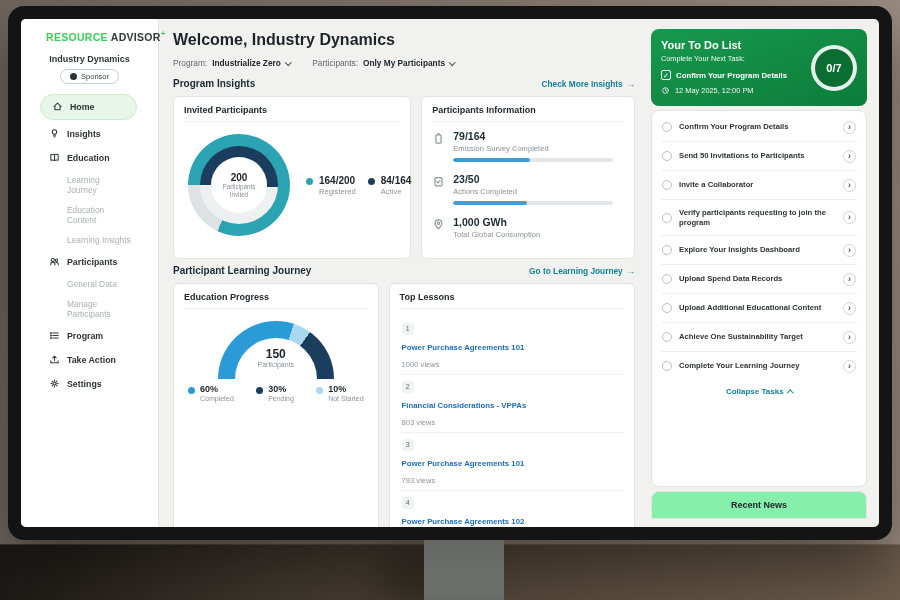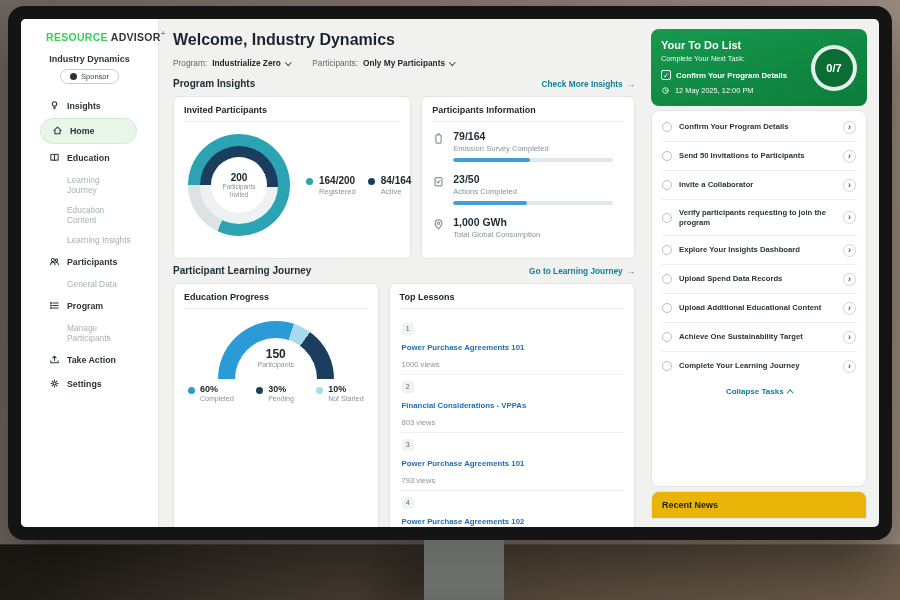--- a/index.html
+++ b/index.html
@@ -110,22 +110,22 @@
                 display:flex; flex-direction:column; }
   .task { display:flex; align-items:center; gap:7px; padding:7.5px 1px; border-bottom:1px solid #eef0ee;
           font-size:7.7px; color:#2d3436; font-weight:bold; cursor:pointer; }
   .cb { width:10px; height:10px; border:1px solid #b9c0c4; border-radius:50%; flex:none; }
   .task-label { flex:1; min-width:0; line-height:1.3; }
   .task-chev { width:13px; height:13px; border:1px solid #cfd5d8; border-radius:50%; flex:none; color:#555;
                font-size:9px; line-height:11px; text-align:center; }
   .collapse { text-align:center; font-size:8px; font-weight:bold; color:#0f7f95; padding:7px 0 6px; cursor:pointer; }
   .chev-up { display:inline-block; width:4.5px; height:4.5px; border-right:1.3px solid #0f7f95; border-bottom:1.3px solid #0f7f95;
              transform:rotate(-135deg); margin-left:4px; margin-bottom:-1px; }
-  .news { background:#eab308; border:1px solid #e2e5e2; border-radius:8px 8px 2px 2px; padding:8px 10px;
-          font-size:9px; font-weight:bold; color:#20282d; flex:none; }
+  .news { background:#86efac; border:1px solid #e2e5e2; border-radius:8px 8px 2px 2px; padding:8px 10px;
+          font-size:9px; font-weight:bold; color:#20282d; flex:none;text-align:center; }
 </style>
 </head>
 <body>
 
 <div class="scene">
   <div class="desk"></div>
   <div class="stand"></div>
 
   <div class="monitor">
     <div class="screen">
@@ -135,36 +135,36 @@
           <span class="res">RESOURCE</span>
           <span class="adv">ADVISOR</span><span class="plus">+</span>
         </div>
         <div class="org">Industry Dynamics</div>
         <div class="badge">
           <span class="badge-dot"></span>
           <span>Sponsor</span>
         </div>
 
         <nav>
+          <div class="nav-item active">
+            <span class="nav-icon">
+                <svg viewBox="0 0 12 12">
+                  <path d="M2 6 L6 2.4 L10 6 M3.2 5.2 V9.5 H8.8 V5.2"></path>
+                </svg>
+              </span>
+            <span>Home</span>
+          </div>
           <div class="nav-item">
             <span class="nav-icon">
                 <svg viewBox="0 0 12 12">
                   <circle cx="6" cy="4.4" r="2.4"></circle>
                   <path d="M5 8 H7 M5.3 9.5 H6.7"></path>
                 </svg>
               </span>
             <span>Insights</span>
-          </div>
-          <div class="nav-item active">
-            <span class="nav-icon">
-                <svg viewBox="0 0 12 12">
-                  <path d="M2 6 L6 2.4 L10 6 M3.2 5.2 V9.5 H8.8 V5.2"></path>
-                </svg>
-              </span>
-            <span>Home</span>
           </div>
           <div class="nav-item">
             <span class="nav-icon">
                 <svg viewBox="0 0 12 12">
                   <path d="M2 2.8 C3.4 2.2 5 2.4 6 3.1 C7 2.4 8.6 2.2 10 2.8 V9 C8.6 8.5 7 8.6 6 9.3 C5 8.6 3.4 8.5 2 9 Z M6 3.1 V9.3"></path>
                 </svg>
               </span>
             <span>Education</span>
           </div>
           <div class="nav-item sub">
@@ -181,34 +181,34 @@
                 <svg viewBox="0 0 12 12">
                   <circle cx="4.2" cy="4.3" r="1.7"></circle>
                   <path d="M1.8 9.5 C1.8 7.8 3 6.9 4.2 6.9 C5.4 6.9 6.6 7.8 6.6 9.5 M7.4 6.9 C9 6.8 10.2 7.8 10.2 9.5"></path>
                   <circle cx="8.2" cy="4.7" r="1.3"></circle>
                 </svg>
               </span>
             <span>Participants</span>
           </div>
           <div class="nav-item sub">
             <span>General Data</span>
+          </div>
+          <div class="nav-item sub">
+            <span>Manage Participants</span>
           </div>
           <div class="nav-item">
             <span class="nav-icon">
                 <svg viewBox="0 0 12 12">
                   <path d="M4.2 3.2 H10 M4.2 6 H10 M4.2 8.8 H10"></path>
                   <circle cx="2.2" cy="3.2" r="0.5"></circle>
                   <circle cx="2.2" cy="6" r="0.5"></circle>
                   <circle cx="2.2" cy="8.8" r="0.5"></circle>
                 </svg>
               </span>
             <span>Program</span>
-          </div>
-          <div class="nav-item sub">
-            <span>Manage Participants</span>
           </div>
           <div class="nav-item">
             <span class="nav-icon">
                 <svg viewBox="0 0 12 12">
                   <path d="M6 7 V2.6 M4.2 4.2 L6 2.4 L7.8 4.2 M2 7.5 V9.5 H10 V7.5"></path>
                 </svg>
               </span>
             <span>Take Action</span>
           </div>
           <div class="nav-item">

